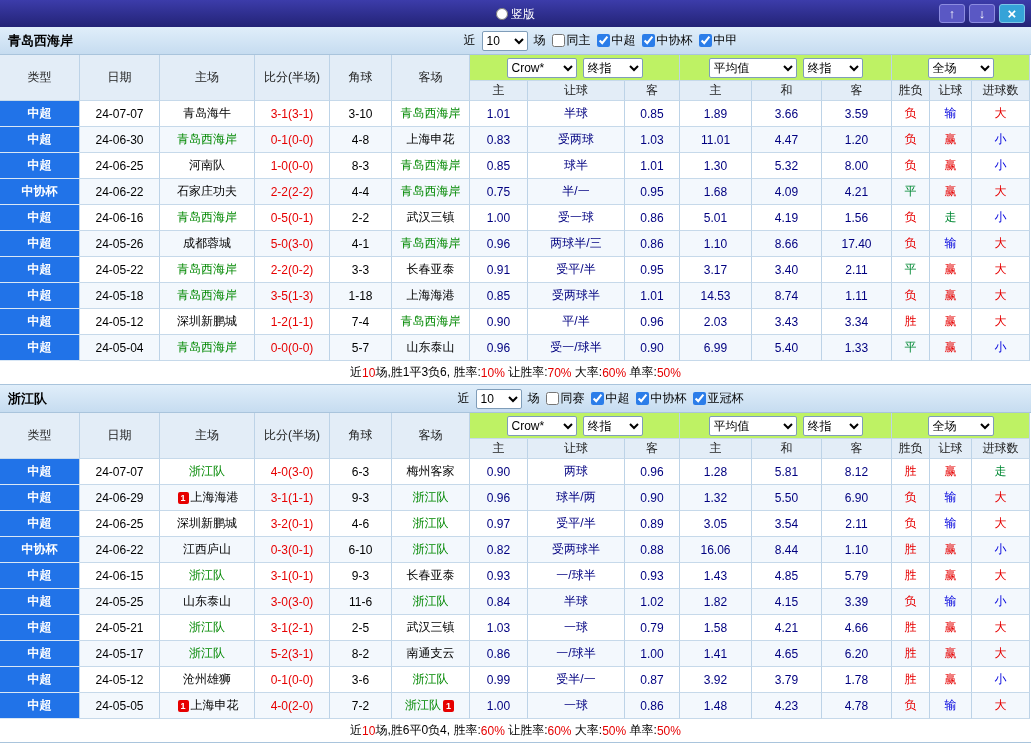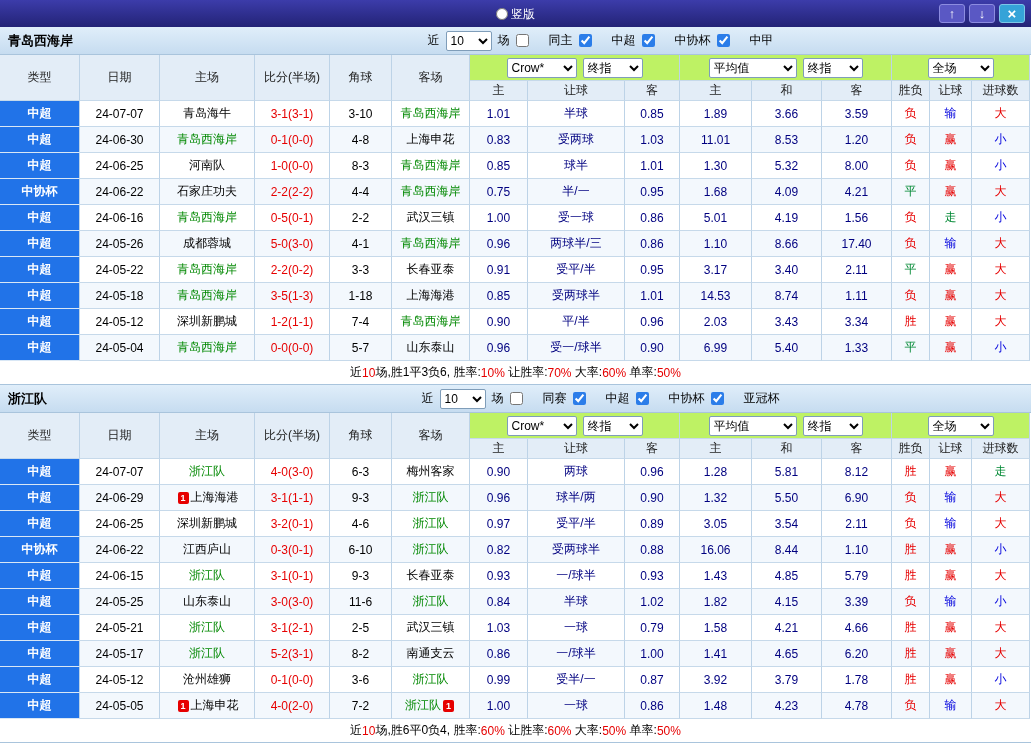--- a/index.html
+++ b/index.html
@@ -13,21 +13,21 @@
   .radio-label { color: #fff; font-size: 12px; display: flex; align-items: center; gap: 3px; cursor: pointer; }
   .radio-label input { accent-color: #2b7de9; width: 12px; height: 12px; margin: 0; }
   .tb-buttons { margin-left: auto; display: flex; gap: 4px; padding-right: 6px; z-index: 2; }
   .tb-btn { width: 26px; height: 19px; border: 1px solid #8c8ce0; background: #5a58c4; color: #fff; border-radius: 3px; font-size: 13px; line-height: 15px; cursor: pointer; padding: 0; font-weight: bold; }
   .tb-btn.close { background: #35a3d8; border-color: #7cc6e8; font-size: 15px; }
 
   
   .sec-header { height: 28px; background: linear-gradient(#e0eefa, #c6dcf0); border-bottom: 1px solid #a9c4dc; display: flex; align-items: center; position: relative; }
   .team-name { position: absolute; left: 8px; font-size: 13px; font-weight: bold; color: #000; }
   .filters { margin: 0 auto; padding-left: 170px; display: flex; align-items: center; gap: 6px; font-size: 12px; color: #000; }
-  .cb { display: flex; align-items: center; gap: 20px; cursor: pointer; }
+  .cb { display: flex; align-items: center; gap: 2px; cursor: pointer; }
   .cb input { accent-color: #2b7de9; width: 13px; height: 13px; margin: 0; }
   select.sel { font-size: 12px; height: 20px; border: 1px solid #7f9db9; background: #fff; border-radius: 2px; color: #000; }
   select[data-name="match-count-select"] { width: 46px; }
   select[data-name="bookmaker-select"]   { width: 70px; }
   select[data-name="odds-stage-select"], select[data-name="avg-stage-select"] { width: 60px; }
   select[data-name="average-select"]     { width: 88px; }
   select[data-name="scope-select"]       { width: 66px; }
 
   
   .grid { display: grid; grid-template-columns: 80px 80px 95px 75px 62px 78px 58px 97px 55px 72px 70px 70px 38px 42px 58px; grid-template-rows: 26px 20px; grid-auto-rows: 26px; font-size: 12px; }
@@ -152,21 +152,21 @@
           </div>
           <div class="c score even" data-name="score-cell">0-1(0-0)</div>
           <div class="c even" data-name="corner-cell">4-8</div>
           <div class="c even" data-name="away-team-cell">
             <span data-name="away-team-name">上海申花</span>
           </div>
           <div class="c navy even" data-name="home-odds-cell">0.83</div>
           <div class="c navy even" data-name="handicap-line-cell">受两球</div>
           <div class="c navy even" data-name="away-odds-cell">1.03</div>
           <div class="c navy even" data-name="avg-home-cell">11.01</div>
-          <div class="c navy even" data-name="avg-draw-cell">8.53</div>
+          <div class="c navy even" data-name="avg-draw-cell">4.47</div>
           <div class="c navy even" data-name="avg-away-cell">1.20</div>
           <div class="c red even" data-name="result-cell">负</div>
           <div class="c red even" data-name="handicap-result-cell">赢</div>
           <div class="c blue even" data-name="goals-result-cell">小</div>
           <div class="c type-cell" data-name="competition-type-cell">中超</div>
           <div class="c" data-name="match-date-cell">24-06-25</div>
           <div class="c" data-name="home-team-cell">
             <span data-name="home-team-name">河南队</span>
           </div>
           <div class="c score" data-name="score-cell">1-0(0-0)</div>

